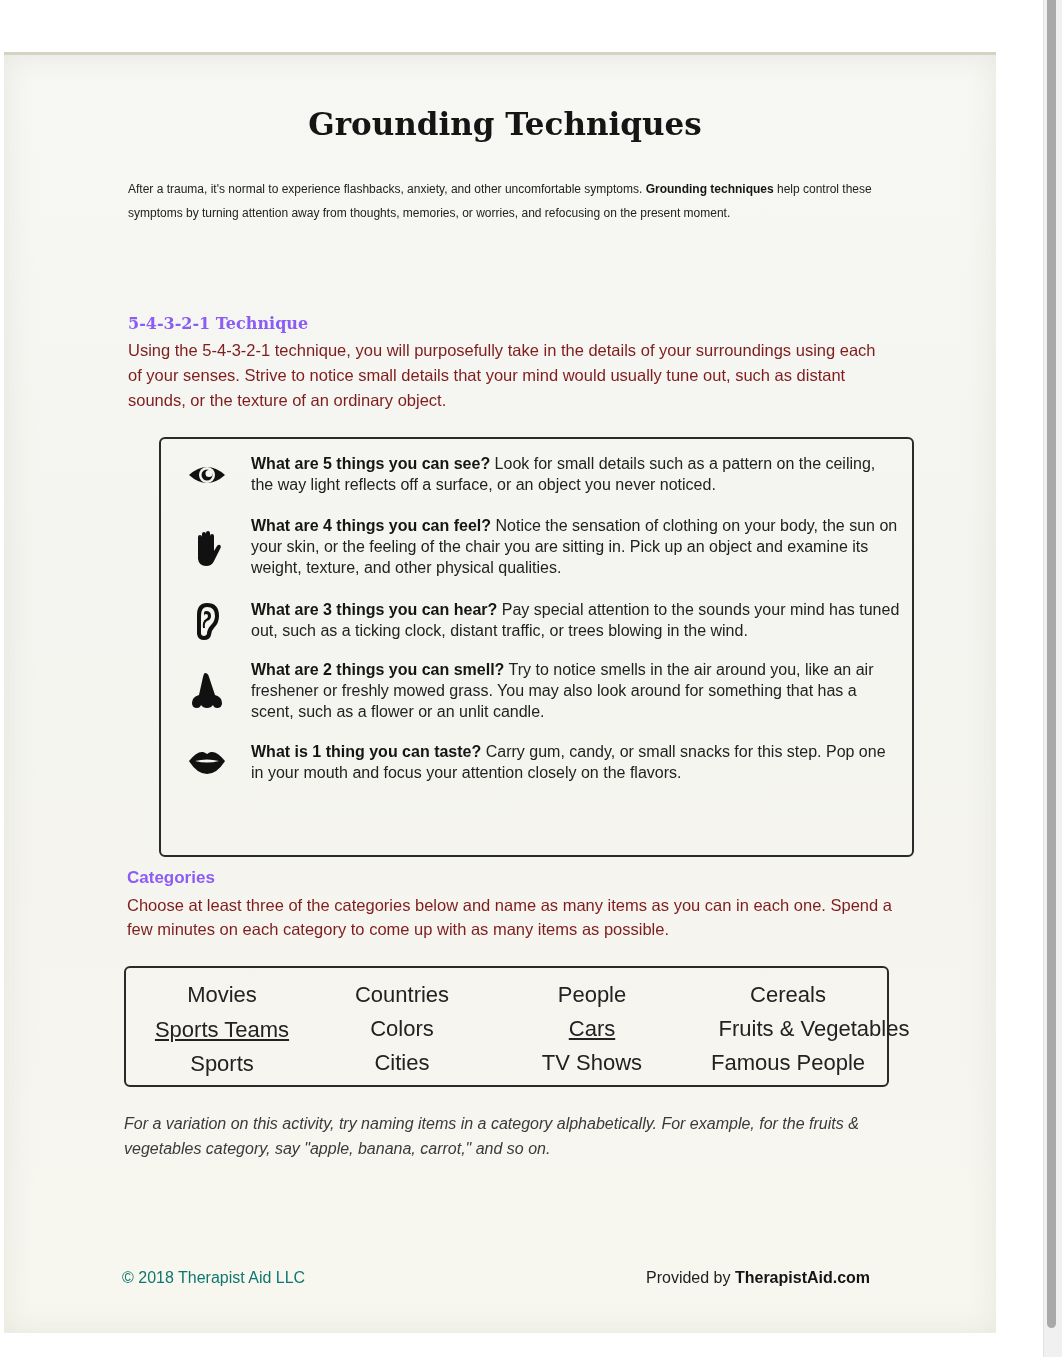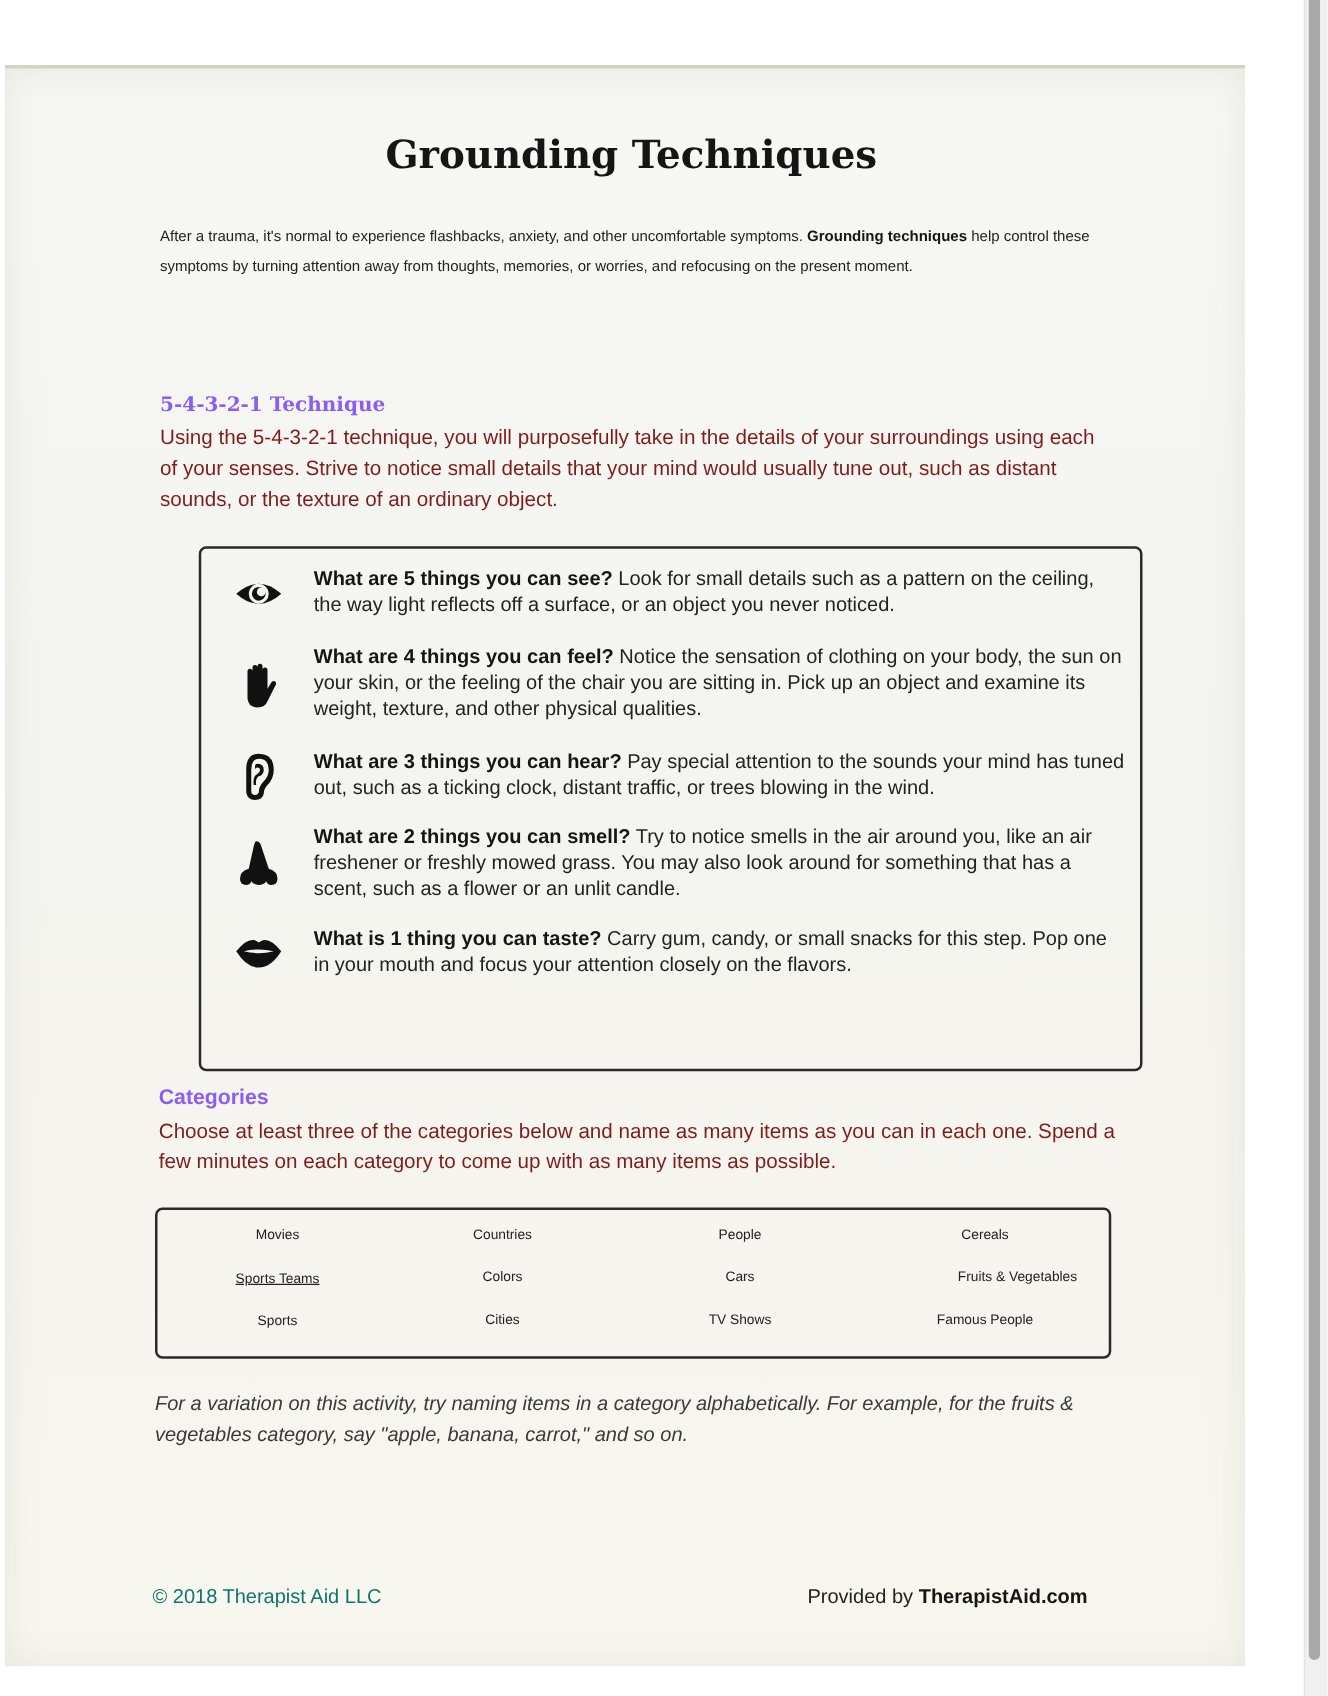--- a/index.html
+++ b/index.html
@@ -46,21 +46,21 @@
     .sense .icon { position: absolute; left: 26px; width: 40px; height: 40px; }
     .sense .text {
       position: absolute; left: 90px; width: 650px; font-size: 16px; line-height: 21px; color: #222;
     }
     .sense .text b { color: #151515; }
     .cat-box {
       position: absolute; left: 124px; top: 966px; width: 765px; height: 121px;
       border: 2px solid #2a2a2a; border-radius: 6px; box-sizing: border-box;
     }
     .cat {
-      position: absolute; font-size: 11px; color: #222; text-align: center; width: 200px;
+      position: absolute; font-size: 22px; color: #222; text-align: center; width: 200px;
     }
     .variation {
       position: absolute; left: 124px; top: 1111px; width: 770px; font-style: italic;
       font-size: 16px; line-height: 25px; color: #3a3a3a;
     }
     .footer-left { position: absolute; left: 122px; top: 1269px; font-size: 16px; color: #0f766e; }
     .footer-right { position: absolute; left: 646px; top: 1269px; font-size: 16px; color: #222; }
     .footer-right b { color: #151515; }
   </style>
 </head>
@@ -127,21 +127,21 @@
 <div class="para" style="top:893px; left:127px; width:770px; line-height:24px;">Choose at least three of the categories below and name as many items as you can in each one. Spend a few minutes on each category to come up with as many items as possible.</div>
 
 <div class="cat-box">
   <div class="cat" style="left:-4px; top:14px;">Movies</div>
   <div class="cat" style="left:176px; top:14px;">Countries</div>
   <div class="cat" style="left:366px; top:14px;">People</div>
   <div class="cat" style="left:562px; top:14px;">Cereals</div>
 
   <div class="cat" style="left:-4px; top:49px;text-decoration:underline;">Sports Teams</div>
   <div class="cat" style="left:176px; top:48px;">Colors</div>
-  <div class="cat" style="left:366px; top:48px;">Cars</div>
+  <div class="cat" style="left:366px; top:48px;text-decoration:underline;">Cars</div>
   <div class="cat" style="left:588px; top:48px;">Fruits &amp; Vegetables</div>
 
   <div class="cat" style="left:-4px; top:83px;">Sports</div>
   <div class="cat" style="left:176px; top:82px;">Cities</div>
   <div class="cat" style="left:366px; top:82px;">TV Shows</div>
   <div class="cat" style="left:562px; top:82px;">Famous People</div>
 </div>
 
 <div class="variation">For a variation on this activity, try naming items in a category alphabetically. For example, for the fruits &amp; vegetables category, say "apple, banana, carrot," and so on.</div>
 

